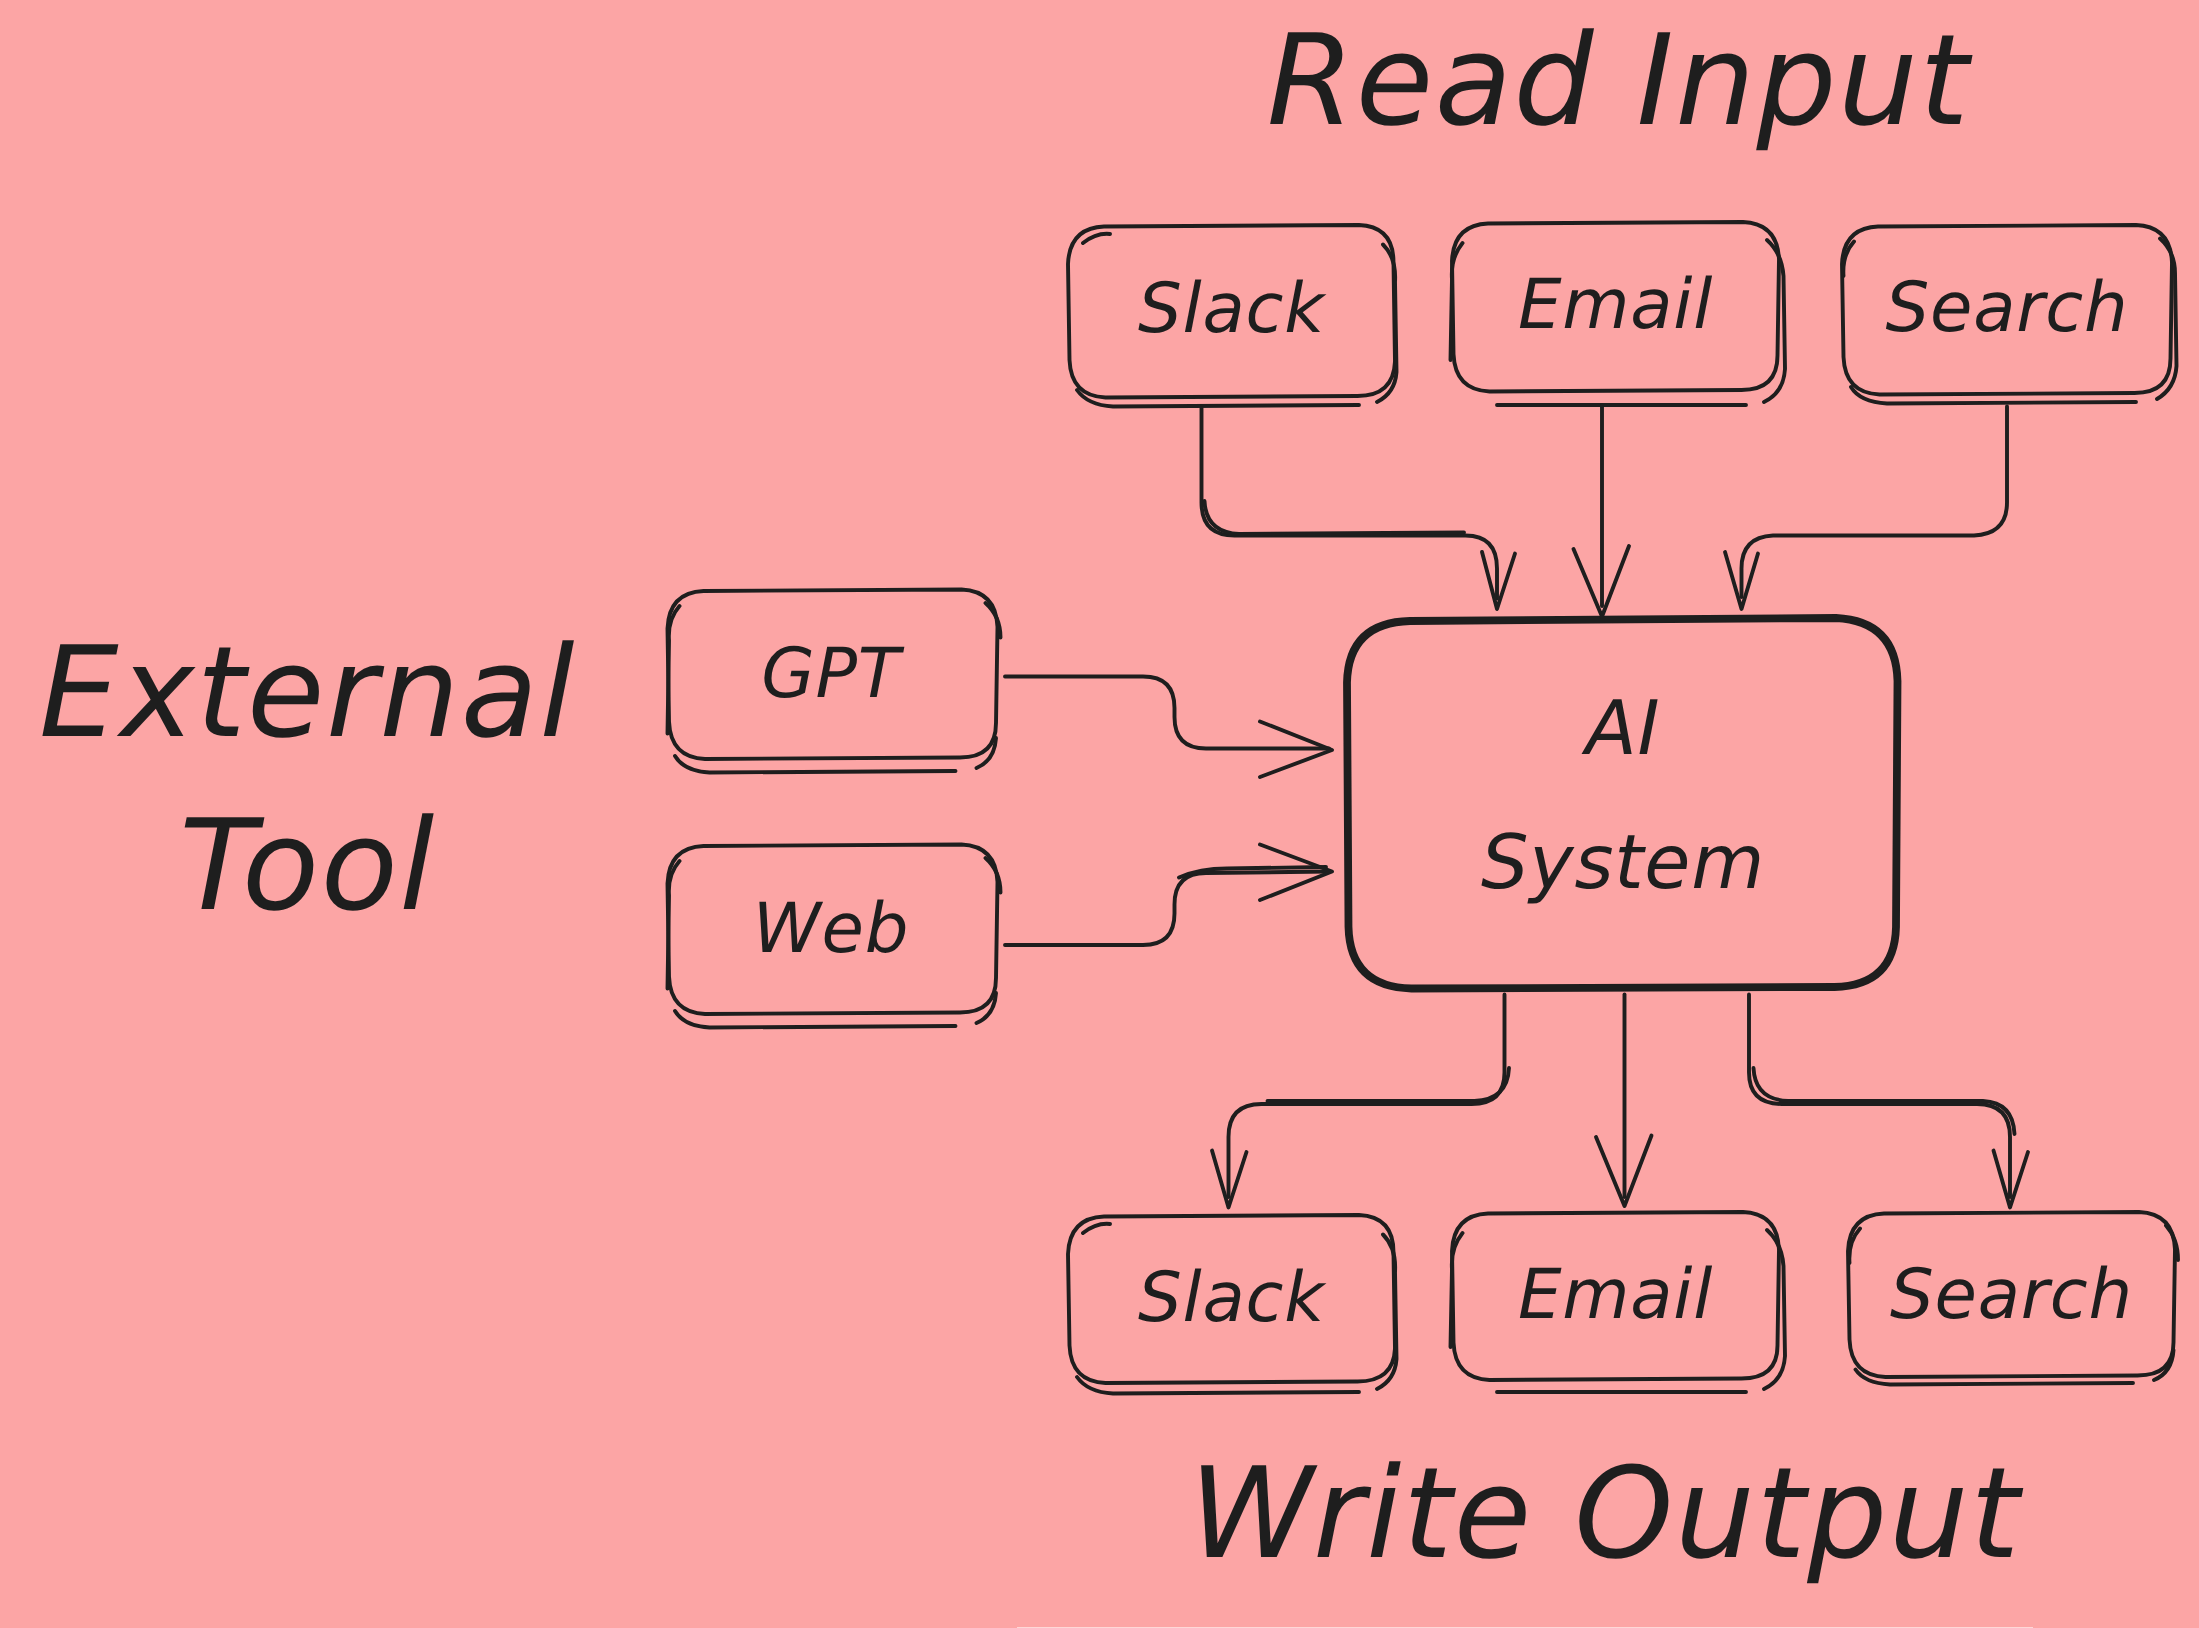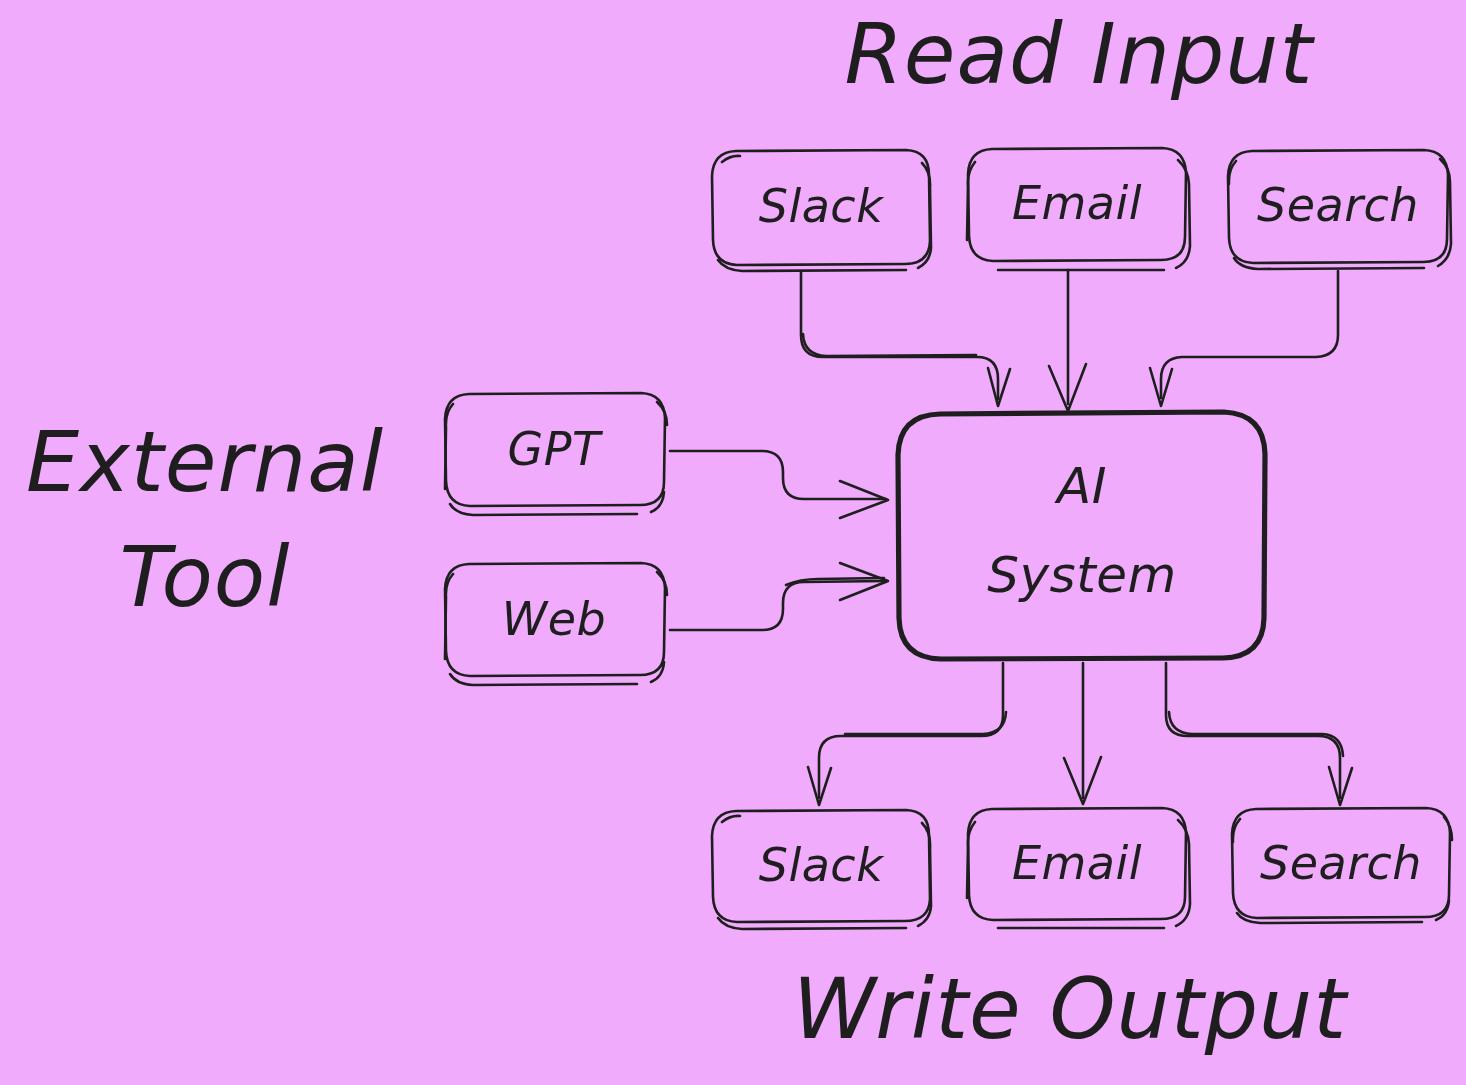--- a/index.html
+++ b/index.html
@@ -11,21 +11,21 @@
   body {
     width: 1466px;
     height: 1085px;
     overflow: hidden;
     font-family: "DejaVu Sans", sans-serif;
   }
   #diagram-root {
     position: relative;
     width: 1466px;
     height: 1085px;
-    background: #f0abfc;
+    background: #fca5a5;
   }
   svg#sketch {
     position: absolute;
     left: 0;
     top: 0;
     width: 1466px;
     height: 1085px;
     display: block;
   }
   .sk-stroke {

